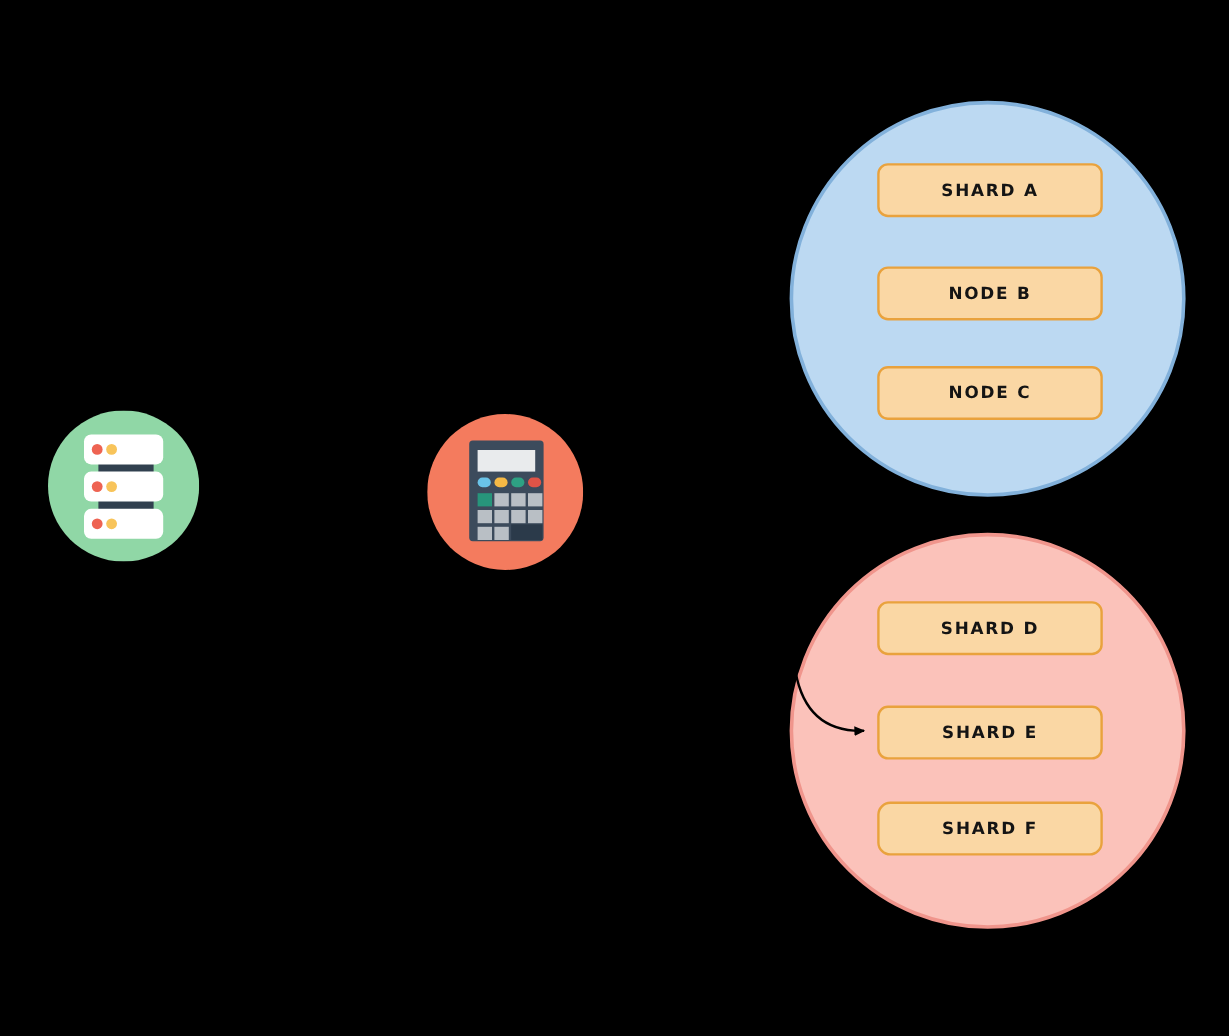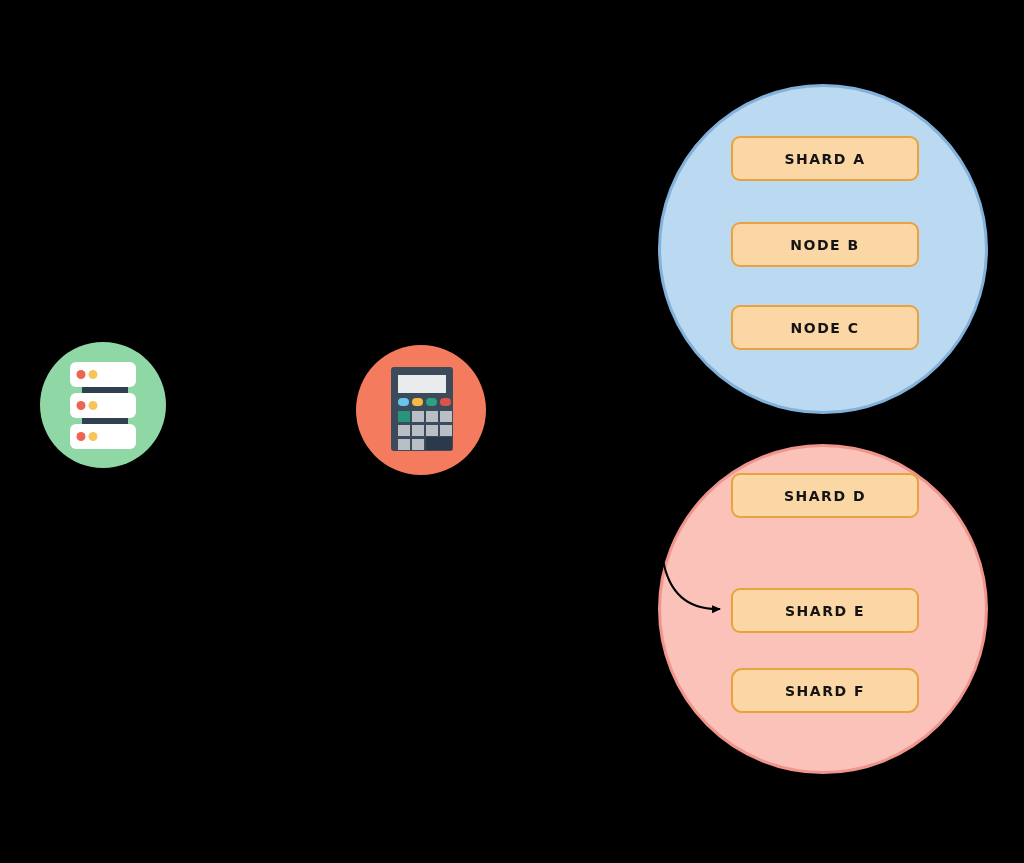--- a/index.html
+++ b/index.html
@@ -17,21 +17,21 @@
   .big-circle{position:absolute;border-radius:50%;box-sizing:border-box;}
   .node-a-circle{left:658px;top:84px;width:330px;height:330px;background:#BCD9F2;border:3px solid #82B1DB;}
   .node-b-circle{left:658px;top:444px;width:330px;height:330px;background:#FBC2BA;border:3px solid #F0958C;}
   .shard{
     position:absolute;left:731px;width:188px;height:45px;box-sizing:border-box;
     background:#FAD7A4;border:2px solid #E9A23D;border-radius:9px;
     display:flex;align-items:center;justify-content:center;
     font-weight:bold;font-size:14px;letter-spacing:1.5px;color:#141414;
   }
   .shard-a{top:136px;} .shard-b{top:222px;} .shard-c{top:305px;}
-  .shard-d{top:473px;} .shard-e{top:588px;} .shard-f{top:668px;border-radius:11px;}
+  .shard-d{top:501px;} .shard-e{top:588px;} .shard-f{top:668px;border-radius:11px;}
   .icon-circle{position:absolute;line-height:0;}
   .client-circle{left:40px;top:342px;}
   .calc-circle{left:356px;top:345px;}
   .arrow-overlay{position:absolute;left:0;top:0;pointer-events:none;}
 </style>
 </head>
 <body>
 
 <div class="stage">
 

